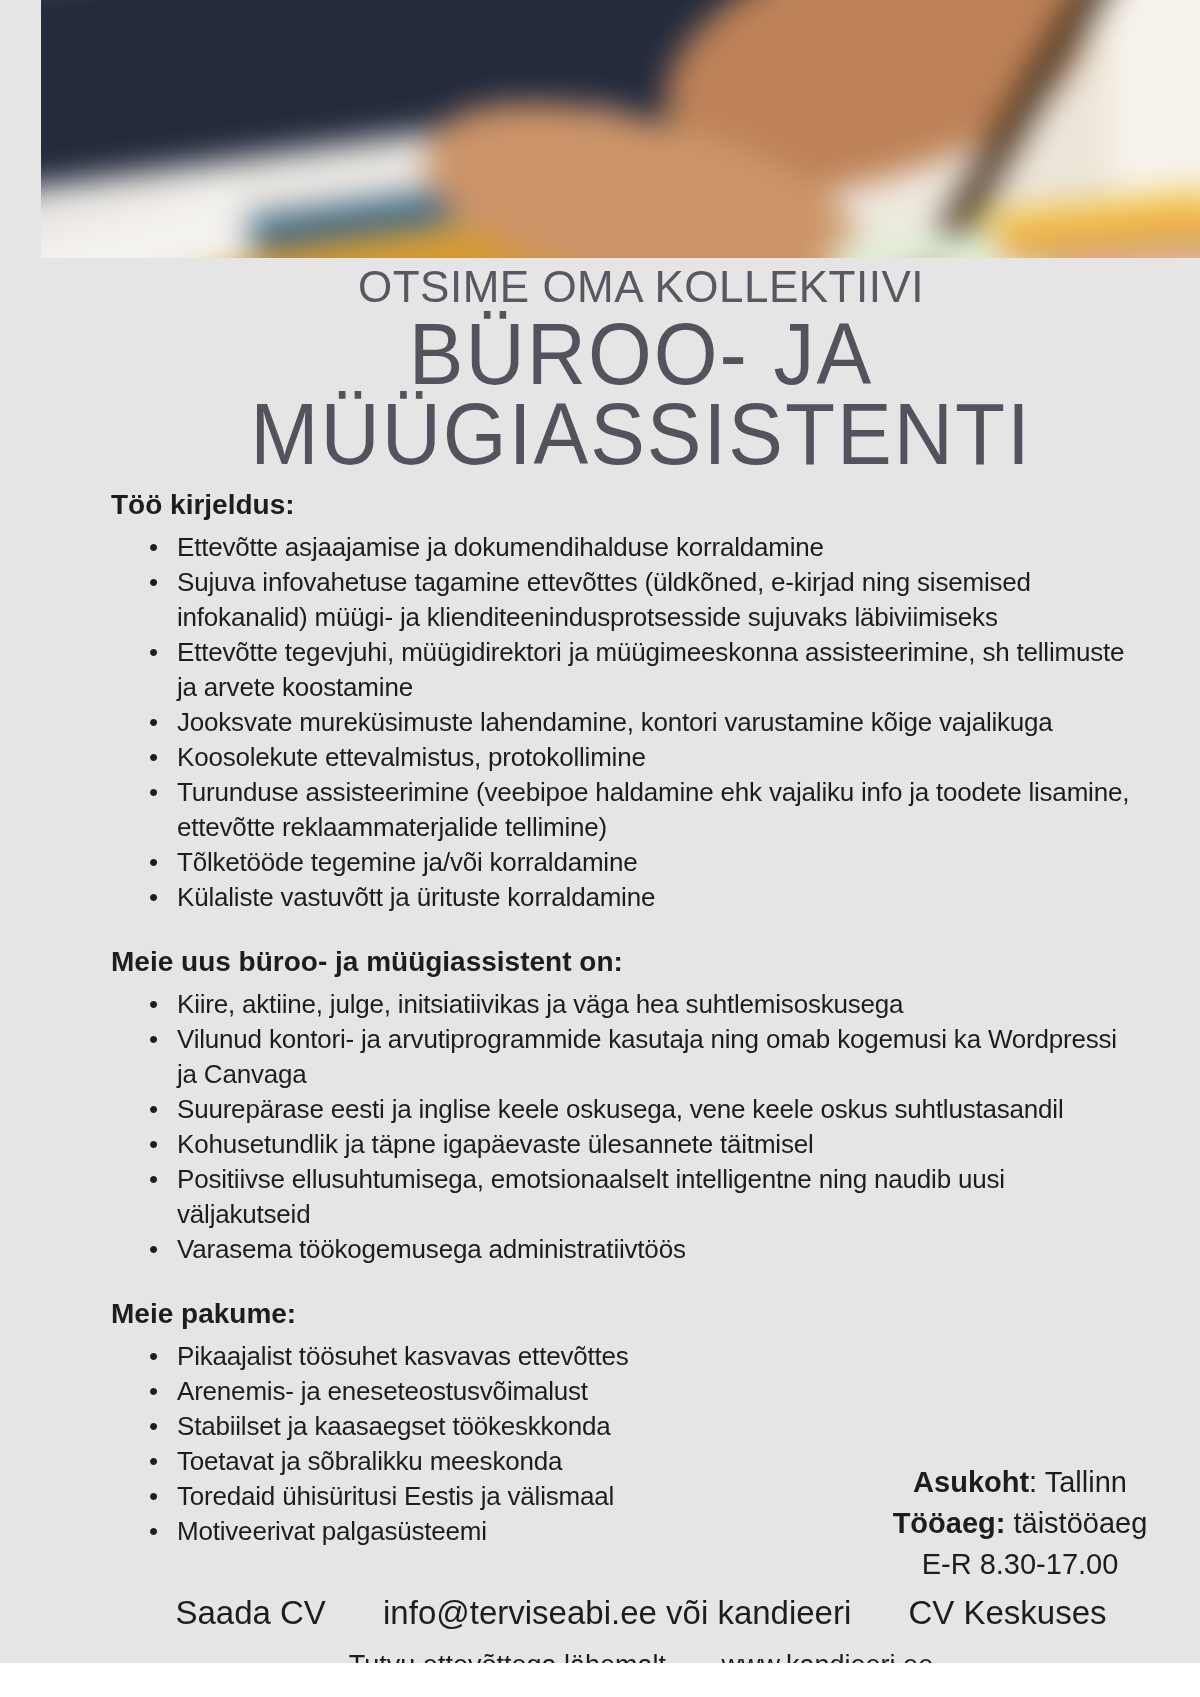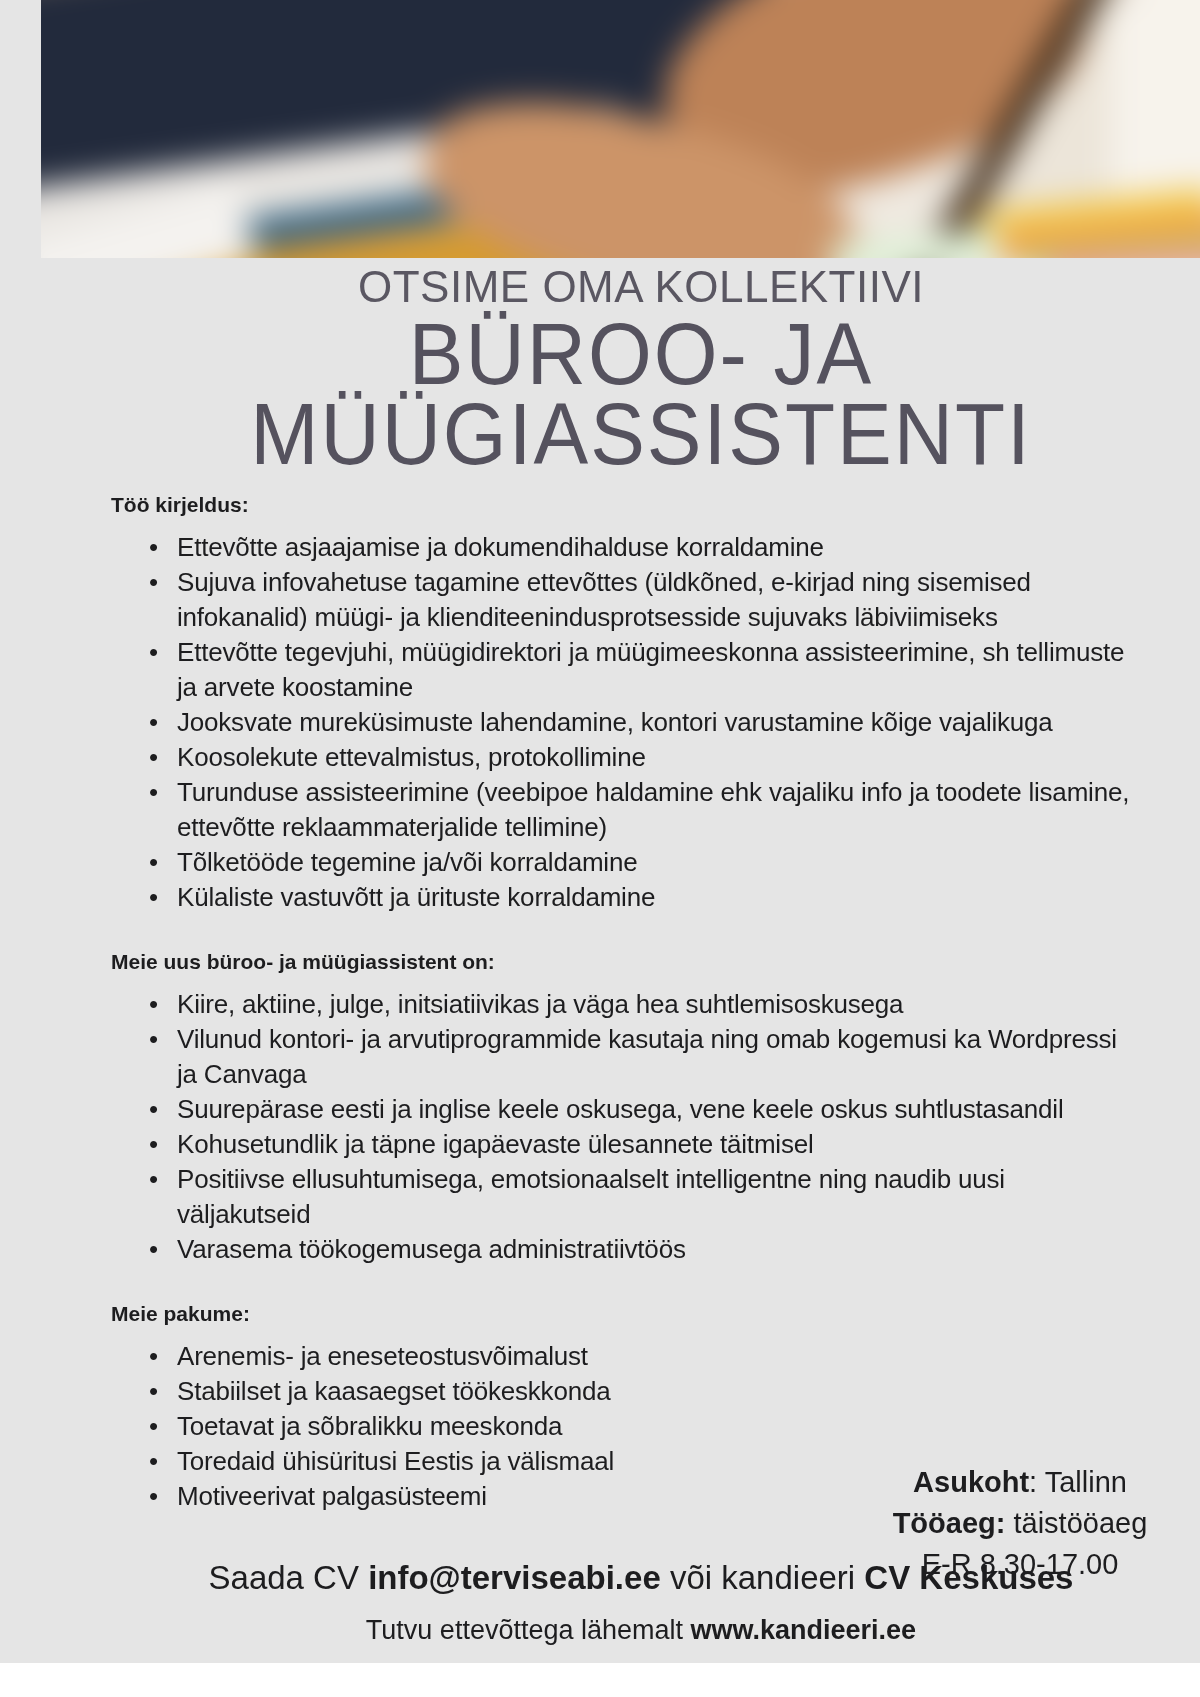--- a/index.html
+++ b/index.html
@@ -39,33 +39,33 @@
   .sh-note5{left:790px;top:236px;width:170px;height:40px;transform:rotate(-5deg);background:#dff0d8;}
   
   .header{text-align:center;padding-top:6px;}
   .kicker{font-size:44px;line-height:46px;letter-spacing:0.5px;color:var(--kicker-color,#5a5762);}
   .title{margin:4px 0 0 0;font-size:82px;line-height:80px;font-weight:400;letter-spacing:2px;
     color:var(--title-color,#55525e);}
   .title span{display:block;transform:scaleY(1.06);}
   
   .content{padding:14px 60px 0 70px;}
   .section{margin-bottom:30px;}
-  .section-heading{margin:0 0 6px 0;font-size:21px;line-height:34px;font-weight:700;color:var(--body-color,#1d1d1f);}
+  .section-heading{margin:0 0 6px 0;font-size:28px;line-height:34px;font-weight:700;color:var(--body-color,#1d1d1f);}
   .bullet-list{list-style:none;margin:8px;padding:0 0 0 58px;max-width:960px;}
   .bullet-list li{position:relative;font-size:26px;line-height:35px;letter-spacing:-0.2px;}
   .bullet-list li::before{content:"•";position:absolute;left:-28px;top:0;font-size:26px;}
   
   .info-block{position:absolute;left:855px;top:1418px;width:330px;text-align:center;margin-top:44px;}
   .info-line{font-size:29px;line-height:41px;}
   .info-line .b{font-weight:700;}
   
   .footer{text-align:center;margin-top:42px;}
   .footer-line1{margin:0;font-size:33px;line-height:44px;}
   .footer-line2{margin:12px 0 0 0;font-size:27px;line-height:36px;}
-  .footer .b{font-weight:700;}
+  .footer .b{font-weight:400;margin-left:48px;}
 </style>
 </head>
 <body>
 
 <div class="poster" style="--title-color: #55525e; --kicker-color: #5a5762; --body-color: #1d1d1f;">
 
   <div class="hero">
     <div class="hero-blur">
       <div class="sh-base"></div>
       <div class="sh-screen"></div>
@@ -120,20 +120,21 @@
           <li>Suurepärase eesti ja inglise keele oskusega, vene keele oskus suhtlustasandil</li>
           <li>Kohusetundlik ja täpne igapäevaste ülesannete täitmisel</li>
           <li>Positiivse ellusuhtumisega, emotsionaalselt intelligentne ning naudib uusi väljakutseid</li>
           <li>Varasema töökogemusega administratiivtöös</li>
         </ul>
   </section>
 
   <section class="section">
     <h2 class="section-heading">Meie pakume:</h2>
     <ul class="bullet-list">
+          <li>Pikaajalist töösuhet kasvavas ettevõttes</li>
           <li>Arenemis- ja eneseteostusvõimalust</li>
           <li>Stabiilset ja kaasaegset töökeskkonda</li>
           <li>Toetavat ja sõbralikku meeskonda</li>
           <li>Toredaid ühisüritusi Eestis ja välismaal</li>
           <li>Motiveerivat palgasüsteemi</li>
         </ul>
   </section>
 </div>
 
   <div class="info-block" id="info-block">

